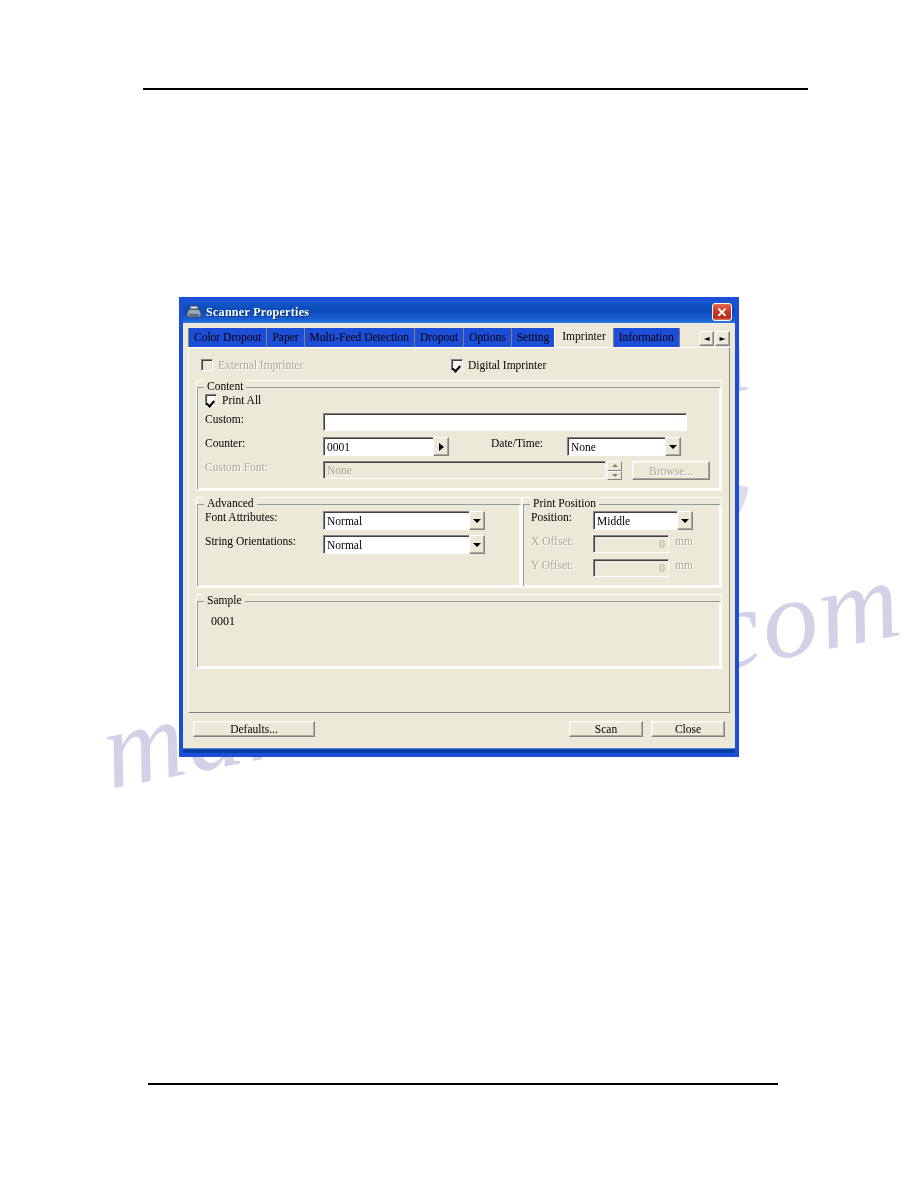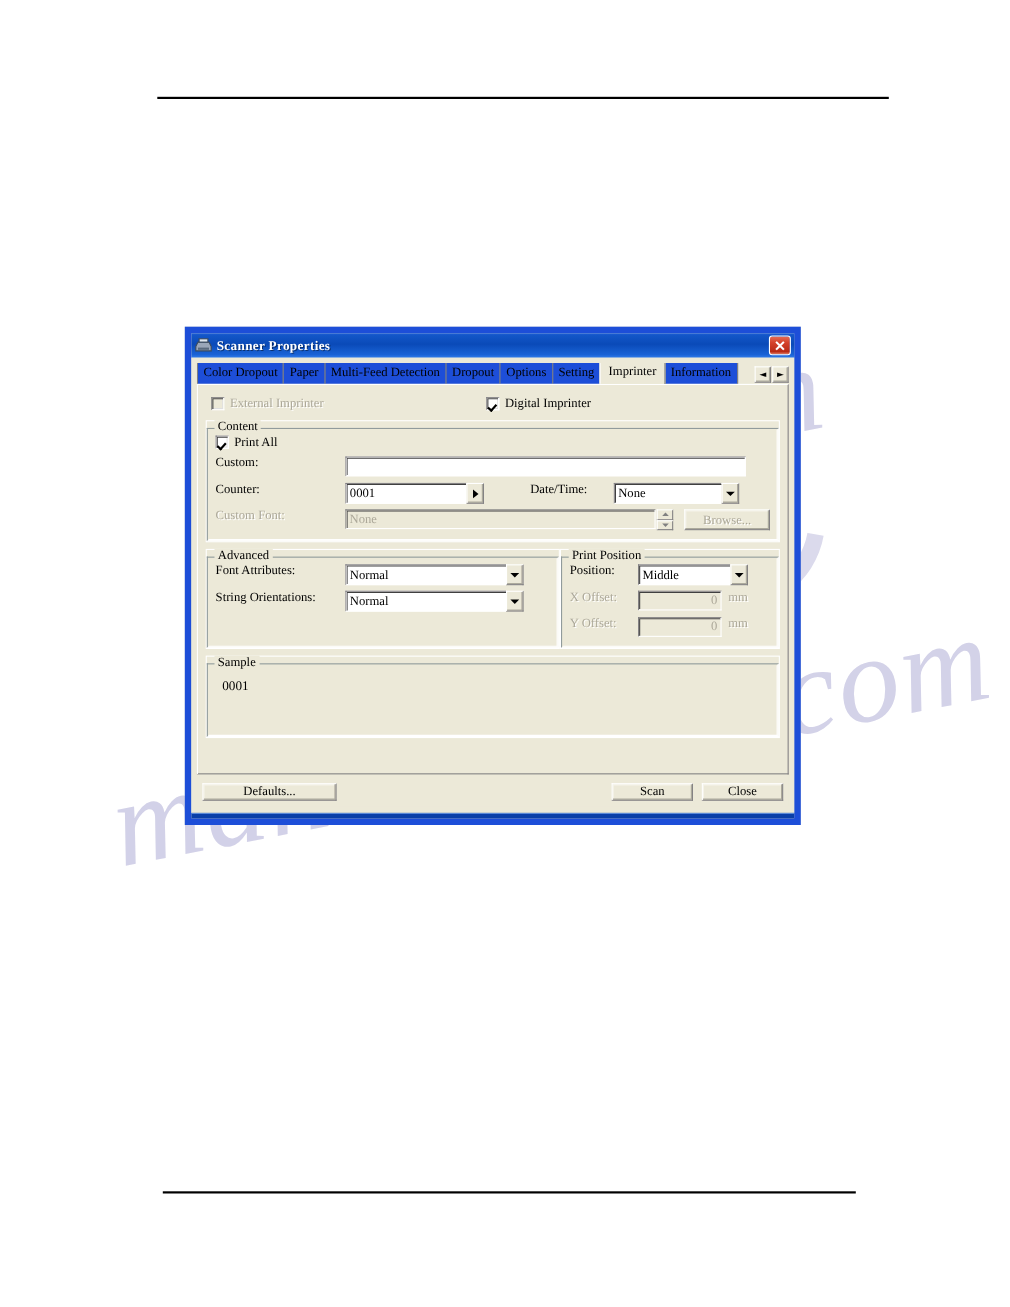--- a/index.html
+++ b/index.html
@@ -63,25 +63,25 @@
     border-radius: 50%;
     border-right-color: transparent;
     border-top-color: transparent;
     opacity: .5;
     transform: rotate(-35deg);
   }
 
   
   .dialog {
     position: absolute;
-    left: 168px;
+    left: 179px;
     top: 297px;
     width: 560px;
     background: #ece9d8;
-    border: 6px solid #1d4ed8;
+    border: 4px solid #1d4ed8;
     box-sizing: border-box;
     z-index: 10;
     font-size: 11px;
   }
   .titlebar {
     height: 22px;
     background: linear-gradient(to bottom, #1e5fd6 0%, #1356c8 8%, #0a4ab8 45%, #1a63d6 88%, #2f7ae8 100%);
     display: flex;
     align-items: center;
     padding: 0 2px 0 3px;
@@ -189,21 +189,21 @@
     cursor: pointer;
     margin-left: 1px;
     font-family: "DejaVu Sans", sans-serif;
   }
 
   
   .tabpage {
     border: 1px solid;
     border-color: #ffffff #848284 #848284 #ffffff;
     background: #ece9d8;
-    padding: 8px 7px 8px 7px;
+    padding: 8px 7px 19px 7px;
     margin-top: -1px;
     position: relative;
   }
 
   
   .top-checks {
     display: flex;
     align-items: center;
     margin: 2px 0 8px 5px;
     height: 14px;

